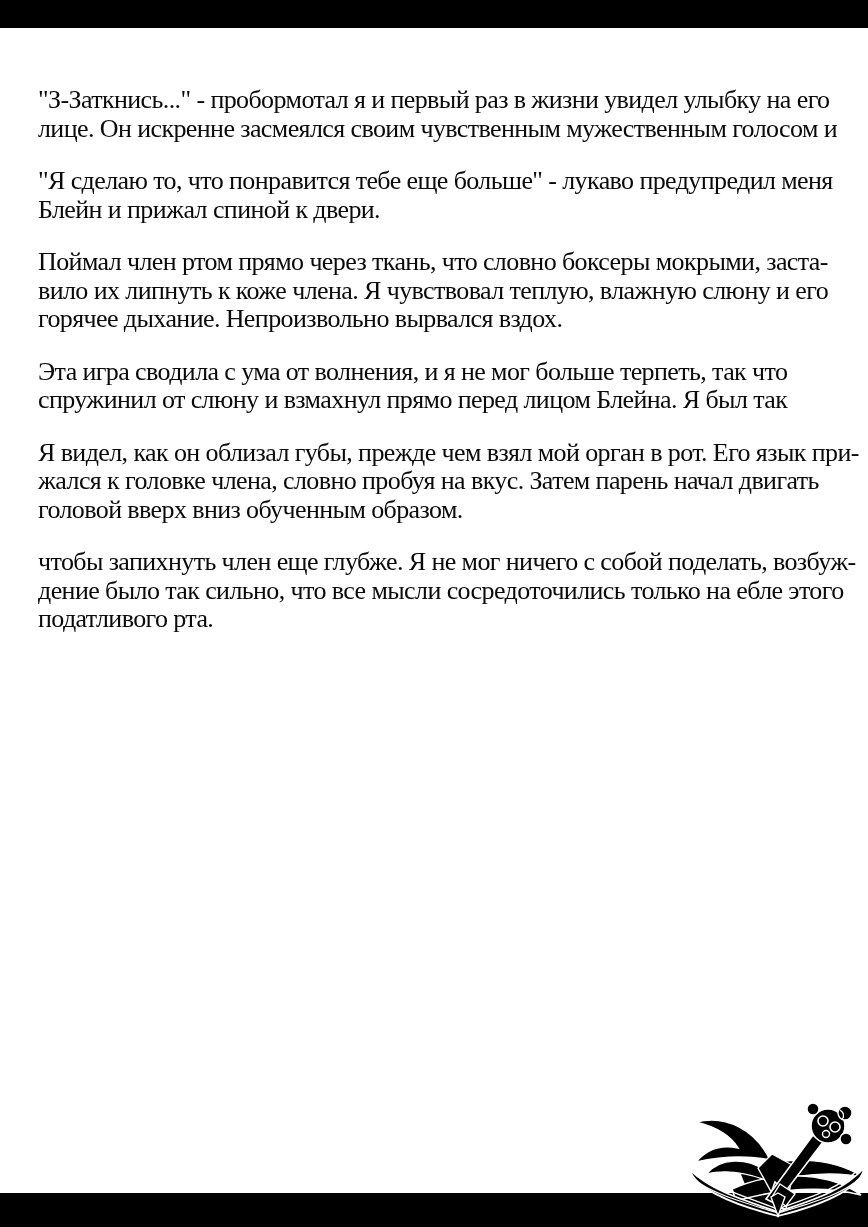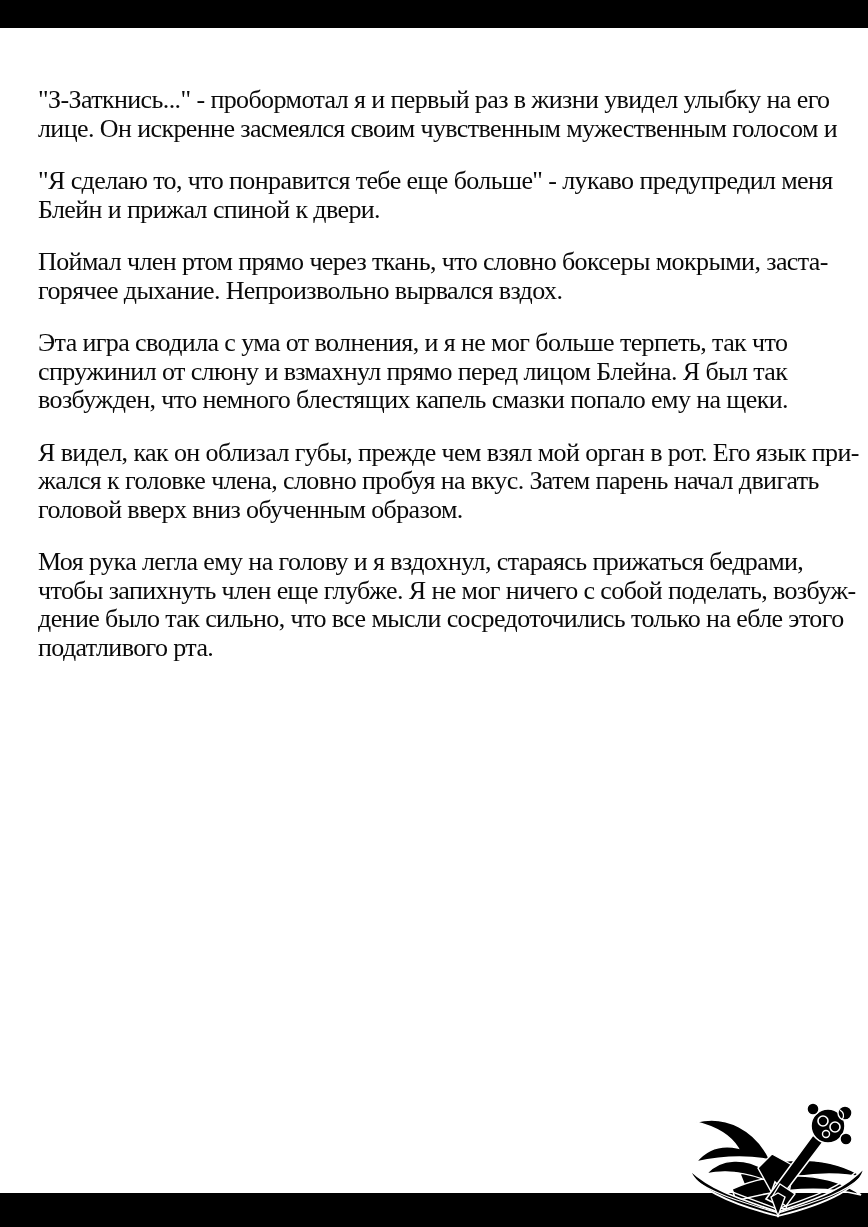--- a/index.html
+++ b/index.html
@@ -57,34 +57,33 @@
       <div class="paragraph">
         <div class="text-line">"З-Заткнись..." - пробормотал я и первый раз в жизни увидел улыбку на его</div>
         <div class="text-line">лице. Он искренне засмеялся своим чувственным мужественным голосом и</div>
       </div>
       <div class="paragraph">
         <div class="text-line">"Я сделаю то, что понравится тебе еще больше" - лукаво предупредил меня</div>
         <div class="text-line">Блейн и прижал спиной к двери.</div>
       </div>
       <div class="paragraph">
         <div class="text-line">Поймал член ртом прямо через ткань, что словно боксеры мокрыми, заста-</div>
+        <div class="text-line">вило их липнуть к коже члена. Я чувствовал теплую, влажную слюну и его</div>
         <div class="text-line">горячее дыхание. Непроизвольно вырвался вздох.</div>
       </div>
       <div class="paragraph">
         <div class="text-line">Эта игра сводила с ума от волнения, и я не мог больше терпеть, так что</div>
         <div class="text-line">спружинил от слюну и взмахнул прямо перед лицом Блейна. Я был так</div>
-        <div class="text-line">возбужден, что немного блестящих капель смазки попало ему на щеки.</div>
       </div>
       <div class="paragraph">
         <div class="text-line">Я видел, как он облизал губы, прежде чем взял мой орган в рот. Его язык при-</div>
         <div class="text-line">жался к головке члена, словно пробуя на вкус. Затем парень начал двигать</div>
         <div class="text-line">головой вверх вниз обученным образом.</div>
       </div>
       <div class="paragraph">
-        <div class="text-line">Моя рука легла ему на голову и я вздохнул, стараясь прижаться бедрами,</div>
         <div class="text-line">чтобы запихнуть член еще глубже. Я не мог ничего с собой поделать, возбуж-</div>
         <div class="text-line">дение было так сильно, что все мысли сосредоточились только на ебле этого</div>
         <div class="text-line">податливого рта.</div>
       </div>
     </div>
 
   <svg class="logo" viewBox="0 0 186 122" xmlns="http://www.w3.org/2000/svg">
 
     <path d="M58 78 C 100 58, 150 60, 183 82 C 150 74, 110 78, 64 93 Z" fill="#000" stroke="#fff" stroke-width="1.6"></path>
     <path d="M50 93 C 100 71, 152 79, 179 99 C 140 89, 96 93, 54 105 Z" fill="#000" stroke="#fff" stroke-width="1.6"></path>

